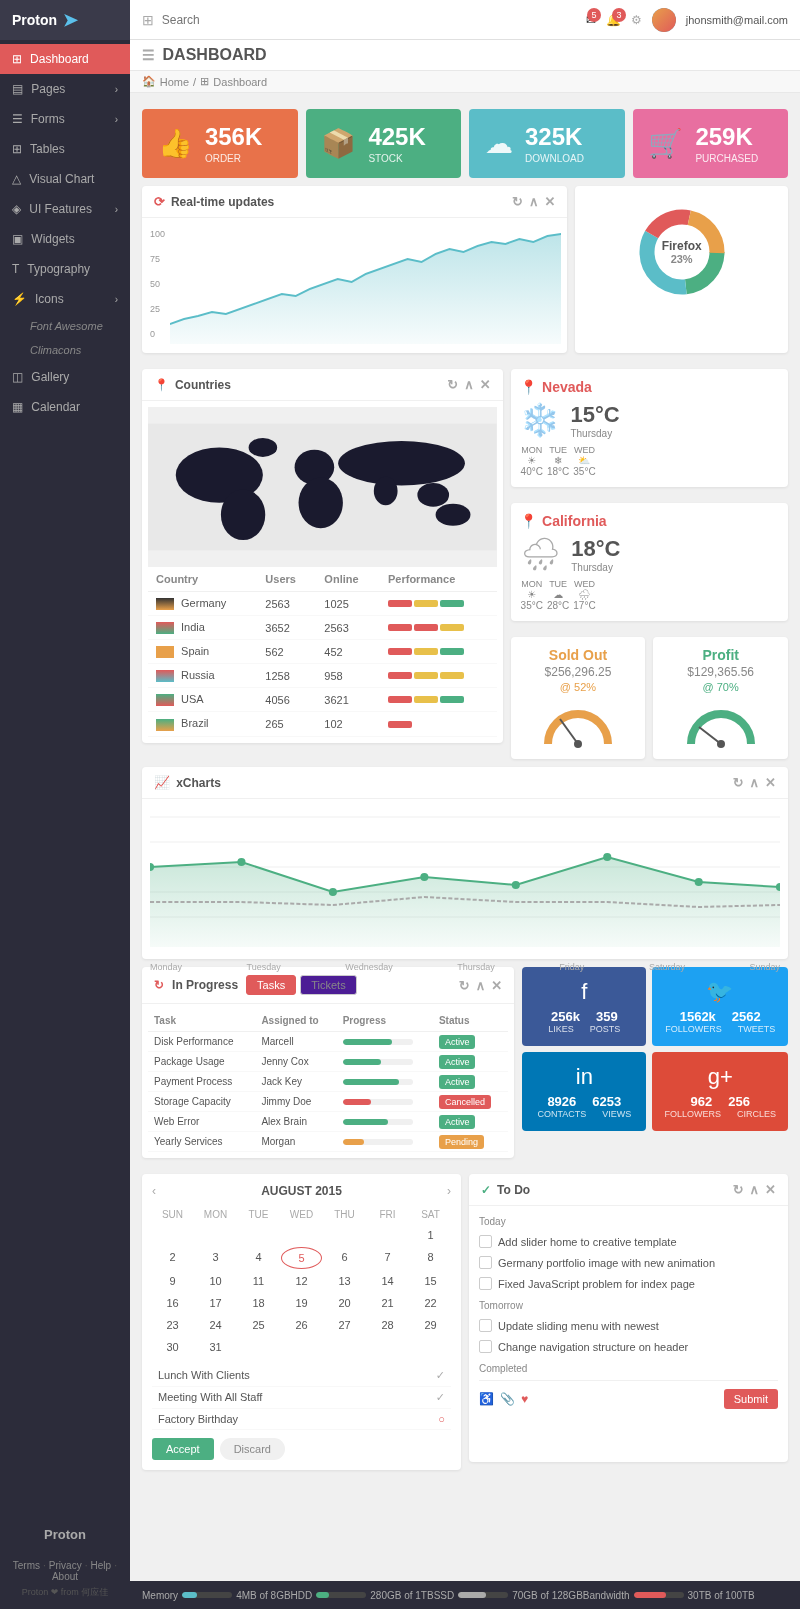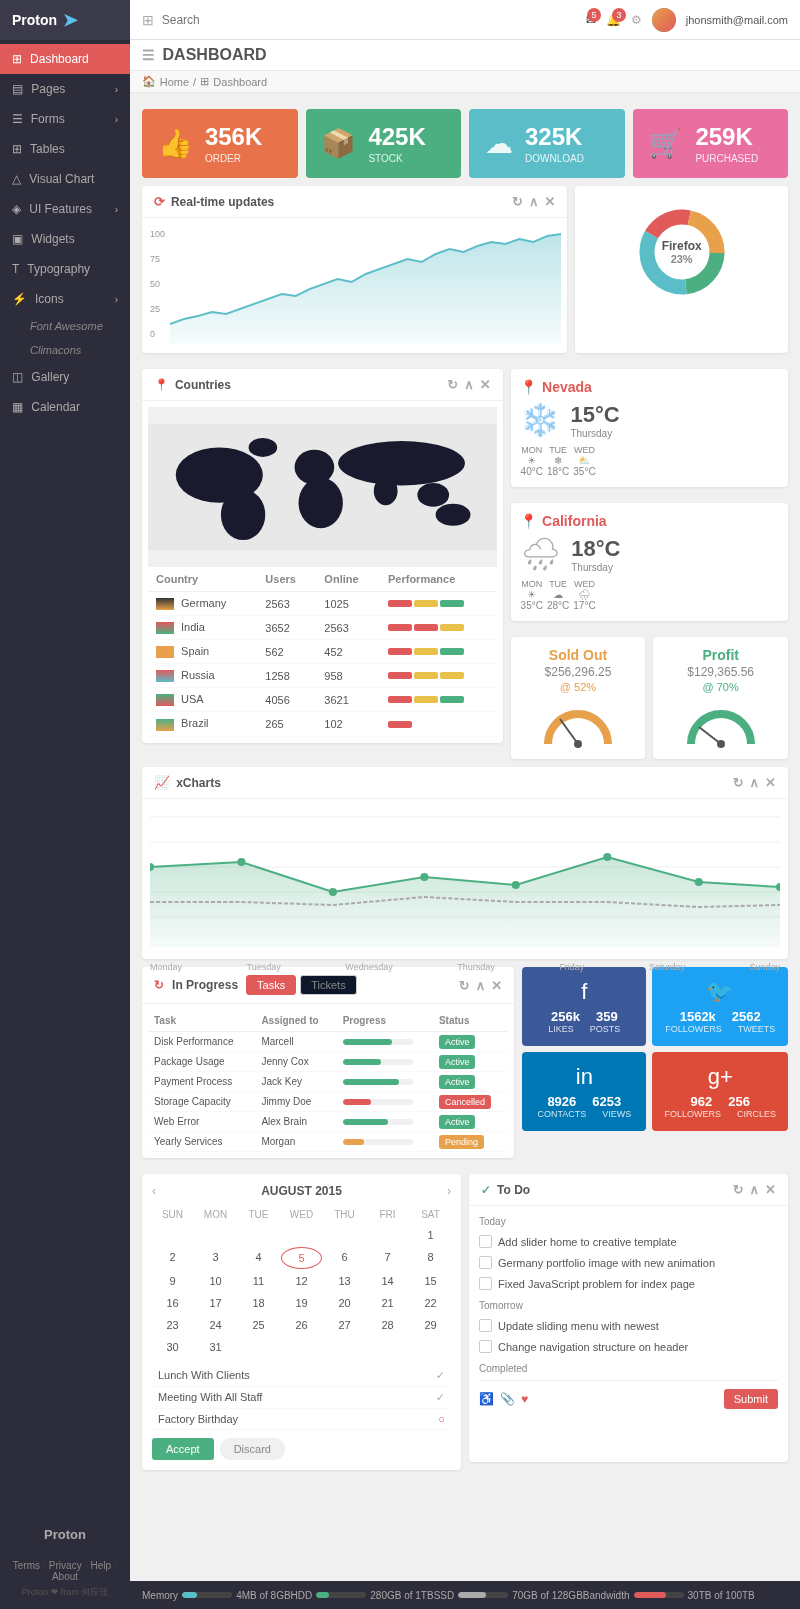--- a/index.html
+++ b/index.html
@@ -269,21 +269,21 @@
       position: relative;
       padding: 8px;
     }
 
     
     .tabs-row { display: flex; gap: 4px; }
     .tab-btn {
       padding: 3px 10px;
       border-radius: 3px;
       border: 1px solid #ccc;
-      background: #0f172a;
+      background: #4c1d95;
       font-size: 11px;
       cursor: pointer;
       color: #888;
     }
     .tab-btn.active { background: #e05a5a; color: #fff; border-color: #e05a5a; }
 
     
     .social-grid { display: grid; grid-template-columns: 1fr 1fr; gap: 6px; }
     .social-card {
       border-radius: 4px;

